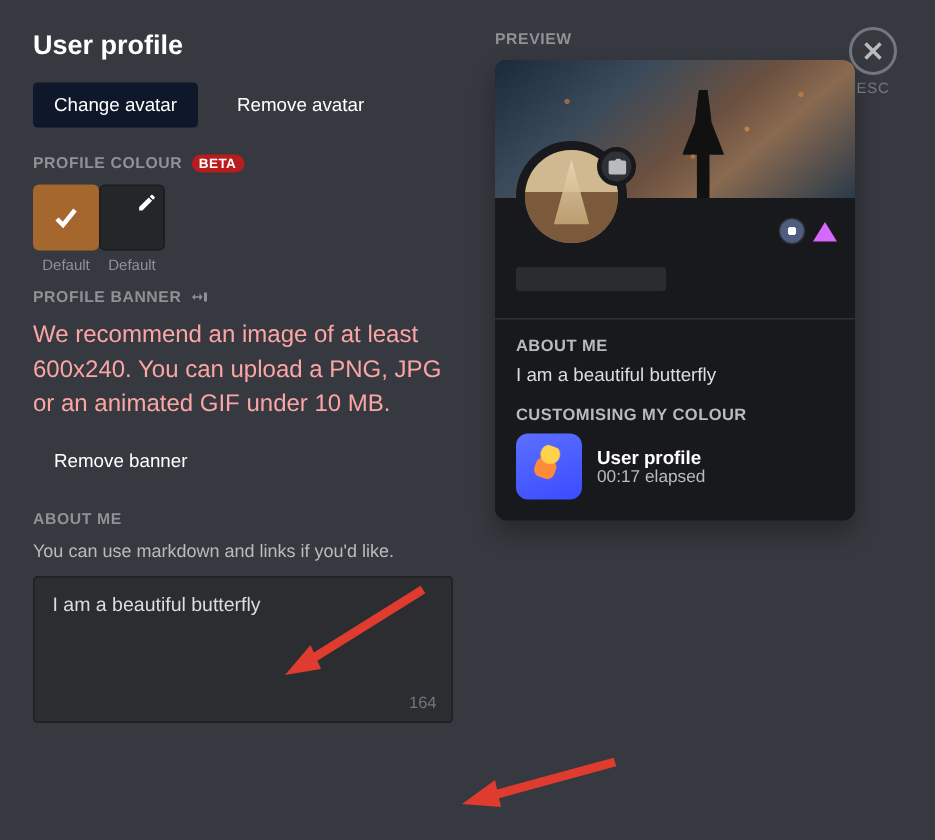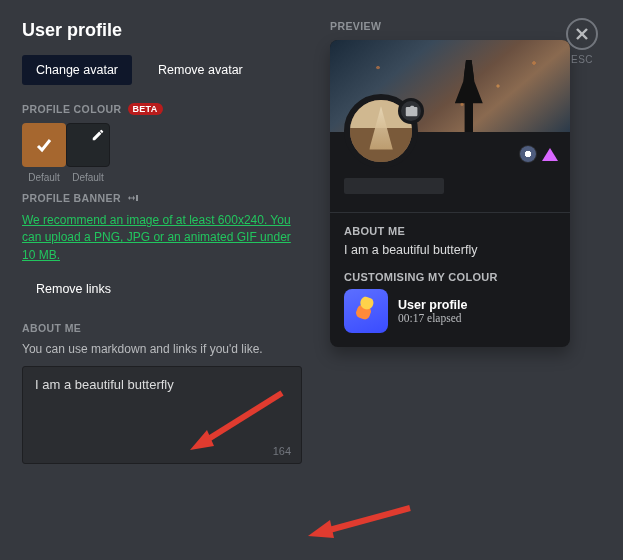--- a/index.html
+++ b/index.html
@@ -66,23 +66,22 @@
     cursor: pointer;
     position: relative;
   }
   .swatch.default { background: #a6672f; }
   .swatch.custom { background: #23272a; border: 1px solid #1a1c1f; }
   .swatch-label { font-size: 10px; color: #8e9297; margin-top: 5px; }
   .check { stroke: #fff; stroke-width: 3; fill: none; }
   .pencil { fill: #fff; }
   .nitro-icn { fill: #8e9297; }
   .banner-desc {
-    font-size: 12px; color: #22c55e; line-height: 1.45;
+    font-size: 16px; color: #fca5a5; line-height: 1.45;
     margin-bottom: 10px;
-    text-decoration: underline;
   }
   .aboutme-desc { font-size: 12px; color: #b9bbbe; margin-bottom: 10px; }
   .textarea-wrap {
     position: relative;
     background: #2b2d31;
     border: 1px solid #1e1f22;
     border-radius: 3px;
     padding: 10px 12px 22px 12px;
     height: 98px;
   }
@@ -174,21 +173,21 @@
     background: linear-gradient(160deg,#5c6fff 0%, #3a4cff 100%);
     position:relative; overflow:hidden;
   }
   .pv-act-icon::after{
     content:""; position:absolute; left:14px; top:8px; width:14px; height:22px;
     background: radial-gradient(circle at 50% 25%, #ffd24a 0 6px, transparent 7px),
                 radial-gradient(circle at 50% 70%, #ff8a3a 0 7px, transparent 8px);
     transform: rotate(20deg);
   }
   .pv-act-text .t1 { font-size:12.5px; color:#fff; font-weight:600; }
-  .pv-act-text .t2 { font-size:11.5px; color:#b9bbbe; font-family: Liberation Serif, serif; }
+  .pv-act-text .t2 { font-size:11.5px; color:#b9bbbe; font-family: Liberation Sans, sans-serif; }
   .pv-badges {
     position:absolute; top: 14px; right: 12px;
     display:flex; gap:6px; align-items:center;
   }
   .pv-body{ position:relative; }
   .pv-top { position:relative; }
   .badge-nitro {
     width:16px; height:16px; border-radius:50%;
     background: radial-gradient(circle at 50% 50%, #fff 0 3px, #4f5d7e 3px 8px);
     box-shadow: 0 0 0 1px #2b2d31;
@@ -241,21 +240,21 @@
     </div>
 
     <div class="section-label">
       <span>PROFILE BANNER</span>
       <svg width="12" height="12" viewBox="0 0 24 24">
           <path class="nitro-icn" d="M2 12l4-4v3h6V7l4 5-4 5v-4H6v3l-4-4zm16-6h4v12h-4z"></path>
         </svg>
     </div>
     <div class="banner-desc">We recommend an image of at least 600x240. You can upload a PNG, JPG or an animated GIF under 10 MB.</div>
     <div class="row">
-      <button class="btn btn-link">Remove links</button>
+      <button class="btn btn-link">Remove banner</button>
     </div>
 
     <div class="section-label">ABOUT ME</div>
     <div class="aboutme-desc">You can use markdown and links if you'd like.</div>
     <div class="textarea-wrap">
       <textarea class="textarea" style="">I am a beautiful butterfly</textarea>
       <div class="charcount">164</div>
     </div>
   </div>
 

